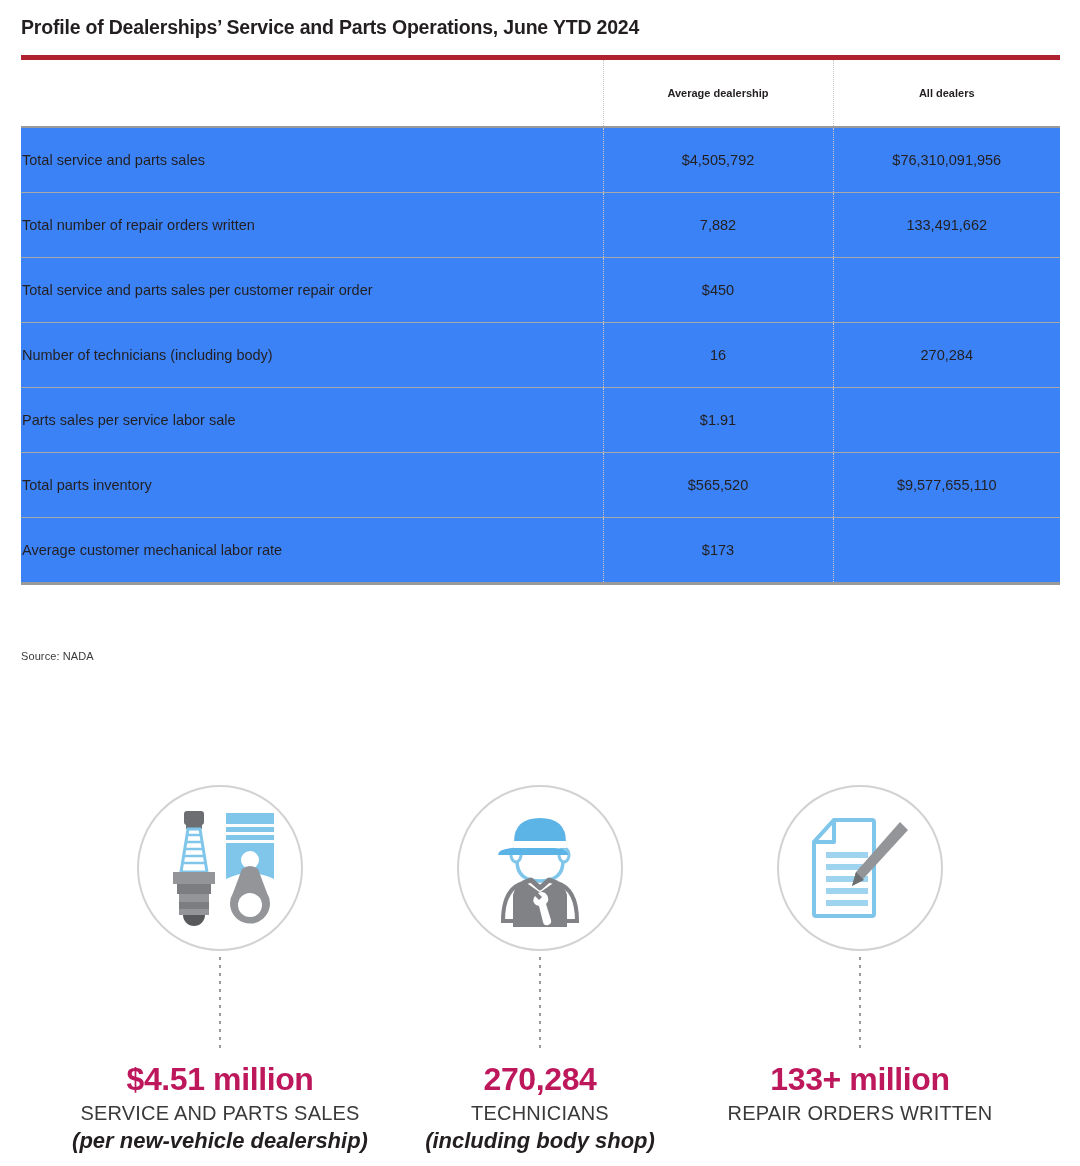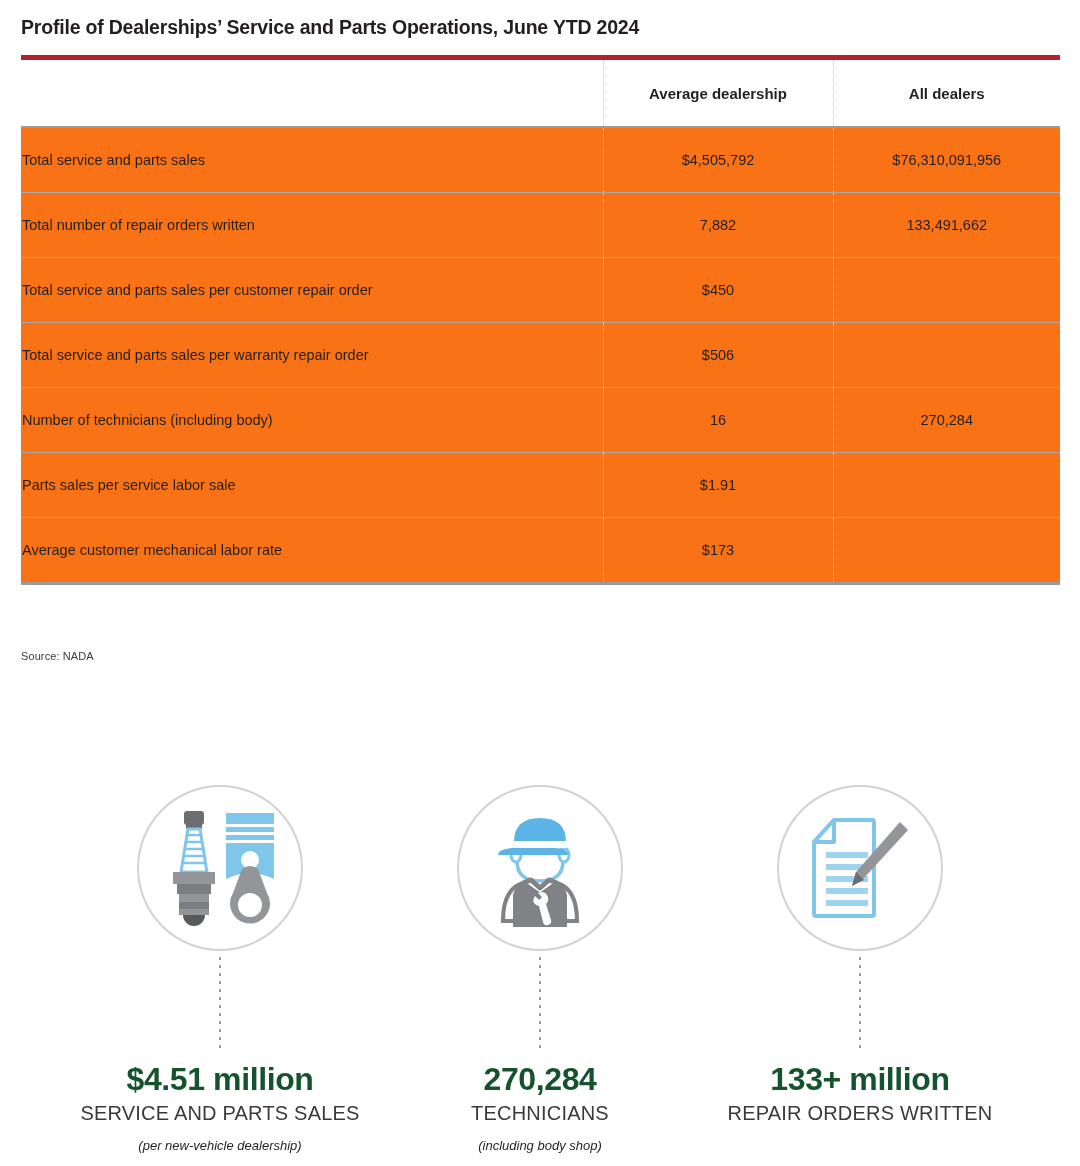--- a/index.html
+++ b/index.html
@@ -33,41 +33,41 @@
   }
   table.data{
     width:1039px;border-collapse:collapse;table-layout:fixed;
   }
   table.data col.c0{width:582px;}
   table.data col.c1{width:230px;}
   table.data col.c2{width:227px;}
 
   table.data thead th{
     height:66px;
-    font-size:15px;font-weight:bold;
+    font-size:11px;font-weight:bold;
     color:#231f20;
     text-align:center;
     vertical-align:middle;
     padding:0;
     border-bottom:2px solid #9a9a9a;
   }
   table.data thead th.blank{border-bottom:2px solid #9a9a9a;}
   table.data thead th.col1,
   table.data thead th.col2{
     border-left:1px dotted #c9c9c9;
   }
 
   table.data tbody td{
     height:64px;
     font-size:14.5px;
     color:#231f20;
     vertical-align:middle;
     padding:0;
     border-bottom:1.5px solid #a8a8a8;
-    background:#f97316;
+    background:#3b82f6;
   }
   table.data tbody tr:last-child td{
     border-bottom:3px solid #9a9a9a;
   }
   table.data tbody td.label{text-align:left;padding-left:1px;}
   table.data tbody td.num{
     text-align:center;
     border-left:1px dotted #c9c9c9;
   }
 
@@ -100,35 +100,35 @@
   .dots{
     width:2px;height:94px;margin:6px auto 0 auto;
     background-image:linear-gradient(to bottom,#9a9a9a 0 3px,rgba(0,0,0,0) 3px 8px);
     background-size:2px 8px;
     background-repeat:repeat-y;
   }
 
   .stat-value{
     margin-top:12px;
     font-size:32px;font-weight:bold;
-    color:#14532d;
+    color:#be185d;
     letter-spacing:-0.4px;
     line-height:1.05;
     white-space:nowrap;
   }
   .stat-label{
     margin-top:5px;
     font-size:20px;
     color:#3a3a3a;
     letter-spacing:0.2px;
     white-space:nowrap;
   }
   .stat-sub{
-    margin-top:13px;
-    font-size:13px;font-style:italic;font-weight:normal;
+    margin-top:3px;
+    font-size:22px;font-style:italic;font-weight:bold;
     color:#231f20;
     white-space:nowrap;
   }
   .stat-sub:empty{display:none;}
 </style>
 </head>
 <body>
 
 <div class="page">
 
@@ -159,33 +159,33 @@
           <td class="label">Total number of repair orders written</td>
           <td class="num">7,882</td>
           <td class="num">133,491,662</td>
         </tr>
         <tr>
           <td class="label">Total service and parts sales per customer repair order</td>
           <td class="num">$450</td>
           <td class="num"></td>
         </tr>
         <tr>
-          <td class="label">Total service and parts sales per warranty repair order</td>
-          <td class="num">$506</td>
-          <td class="num"></td>
-        </tr>
-        <tr>
           <td class="label">Number of technicians (including body)</td>
           <td class="num">16</td>
           <td class="num">270,284</td>
         </tr>
         <tr>
           <td class="label">Parts sales per service labor sale</td>
           <td class="num">$1.91</td>
           <td class="num"></td>
+        </tr>
+        <tr>
+          <td class="label">Total parts inventory</td>
+          <td class="num">$565,520</td>
+          <td class="num">$9,577,655,110</td>
         </tr>
         <tr>
           <td class="label">Average customer mechanical labor rate</td>
           <td class="num">$173</td>
           <td class="num"></td>
         </tr>
       </tbody>
     </table>
   </div>
 

